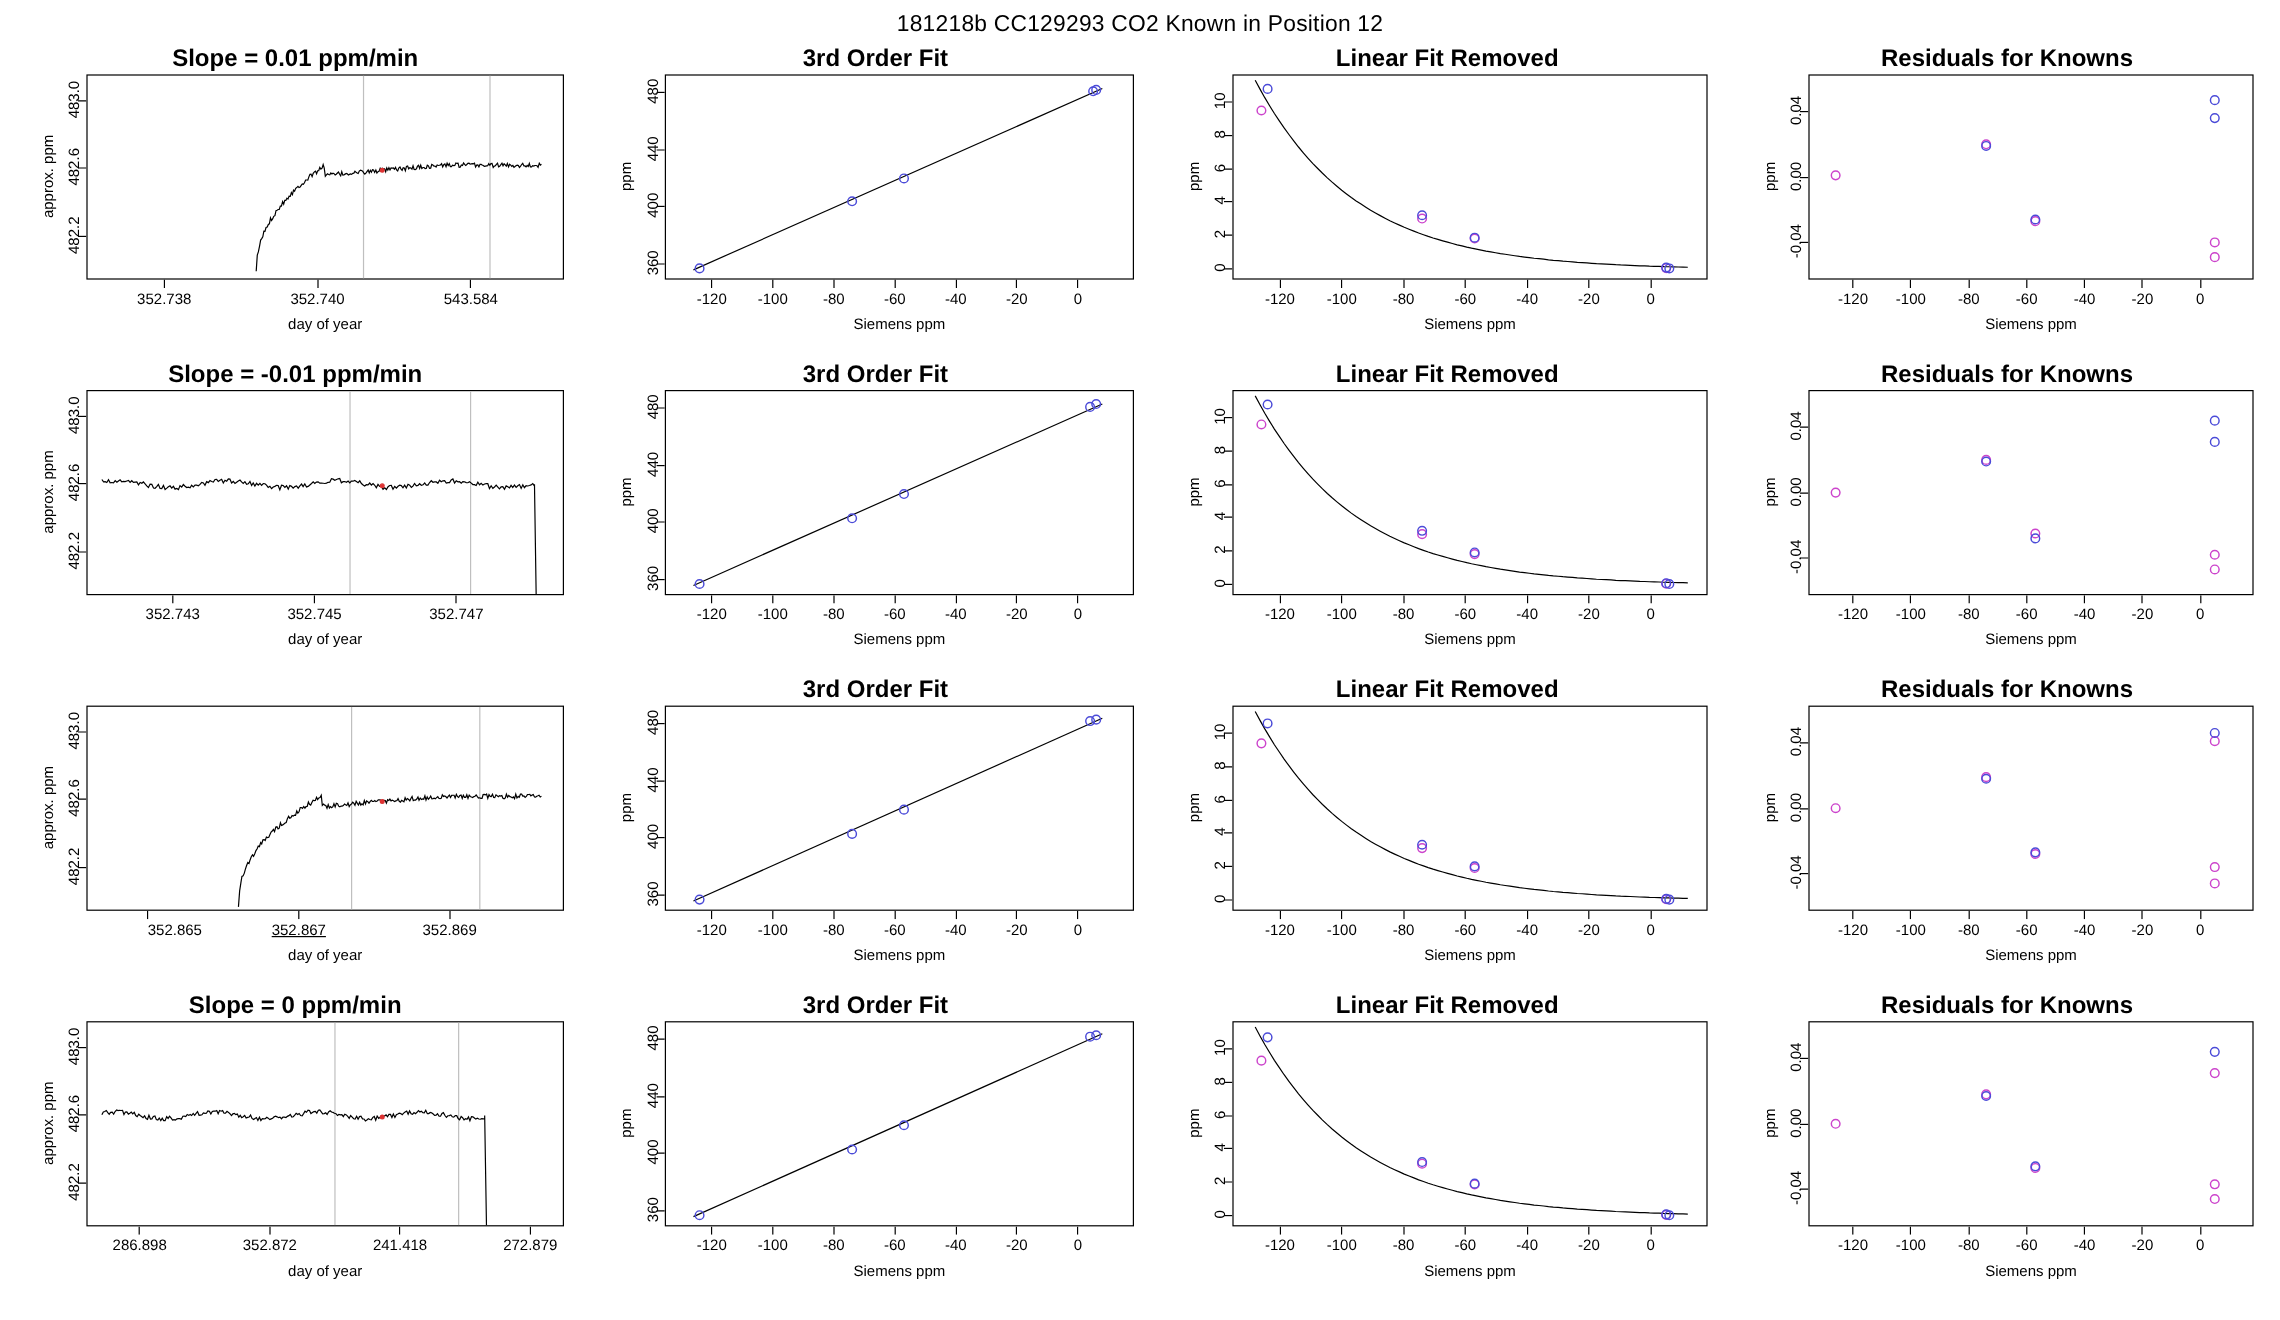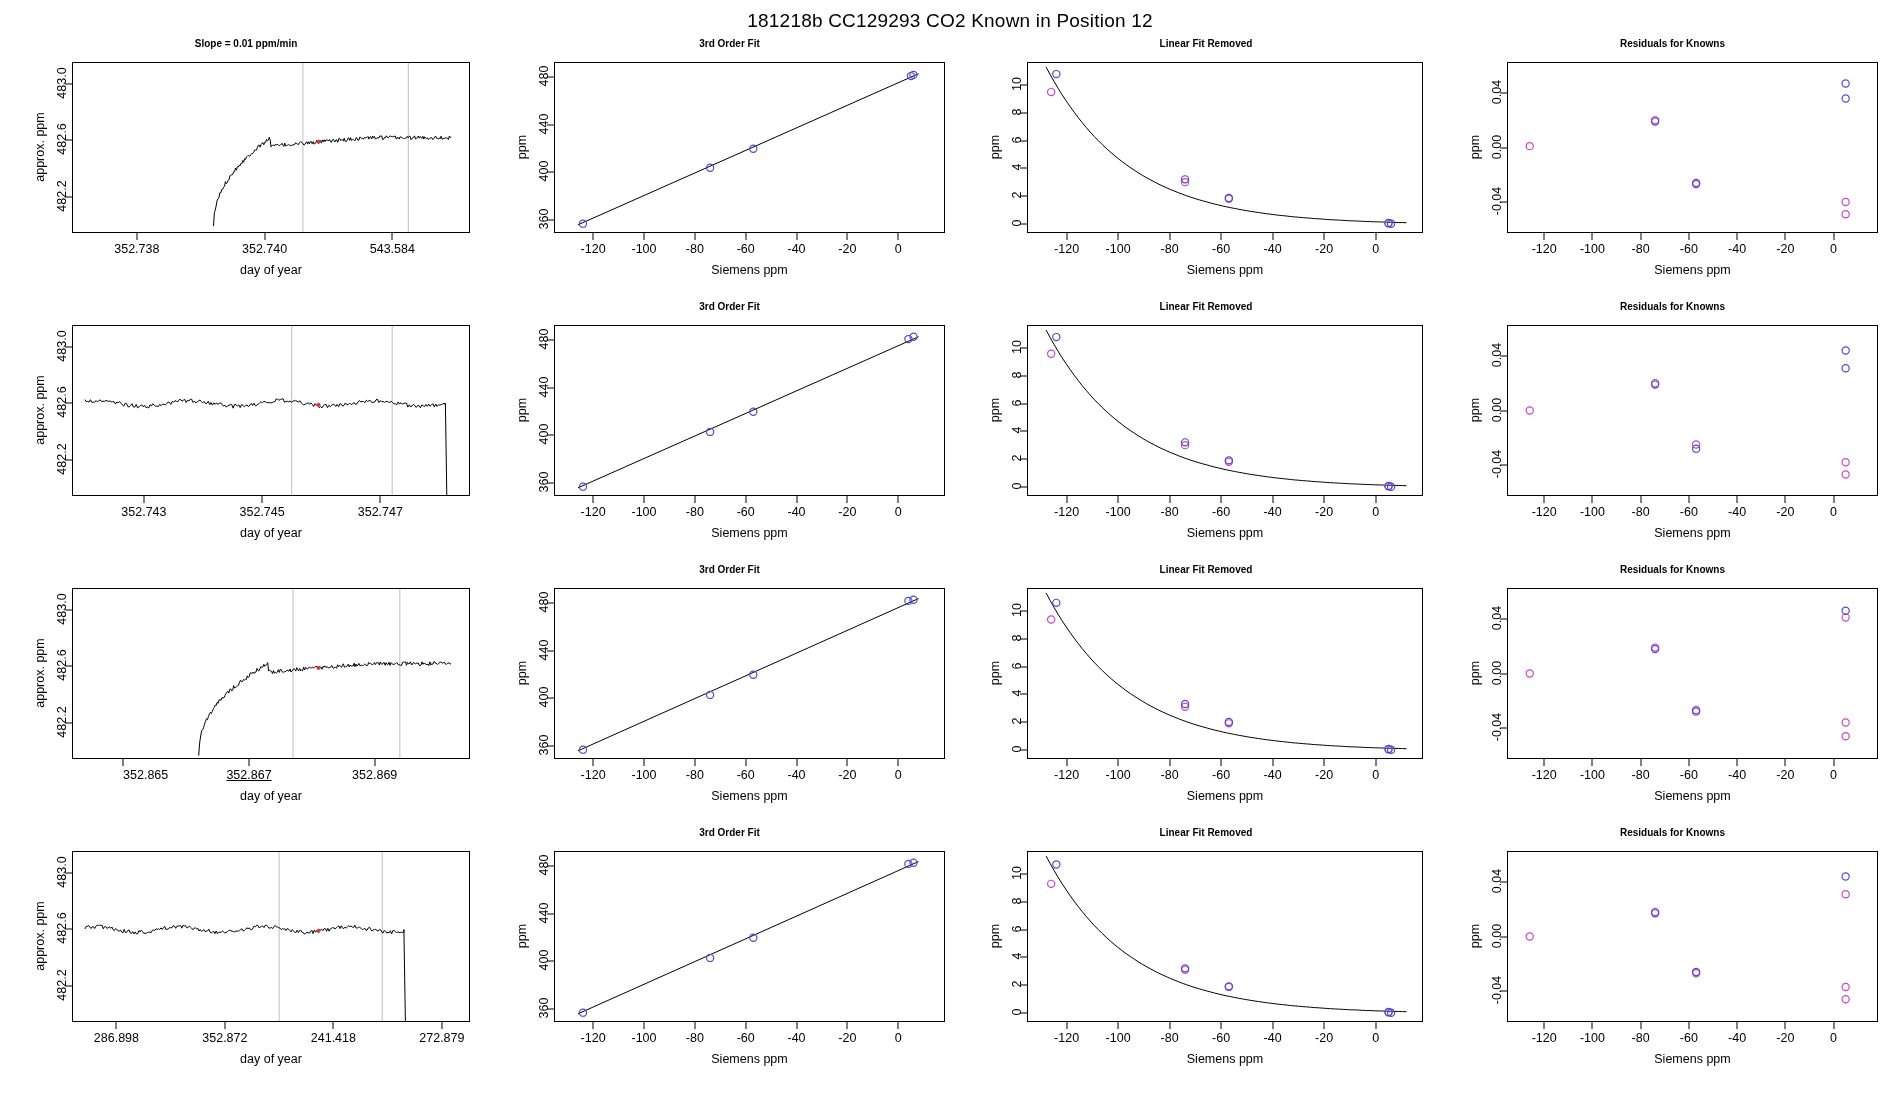--- a/index.html
+++ b/index.html
@@ -31,21 +31,21 @@
     height:263px;
   }
   .cell.c0{left:0px;width:492px;}
   .cell.c1{left:492px;width:475px;}
   .cell.c2{left:967px;width:478px;}
   .cell.c3{left:1445px;width:455px;}
   .panel-title{
     position:absolute;
     top:6px;left:0;width:100%;
     text-align:center;
-    font-size:10px;
+    font-size:20px;
     font-weight:bold;
   }
   
   .plotbox{
     position:absolute;
     border:1px solid #000;
     background:#fff;
     box-sizing:border-box;
   }
   .axis-label{
@@ -301,20 +301,21 @@
         <svg width="7" height="2" style="position: absolute; left: 55px; top: 59.9839px;">
           <line x1="0" y1="1" x2="7" y2="1" stroke="#000" stroke-width="1"></line>
         </svg>
         <div class="tick-y" style="width: 60px; text-align: center; left: 22px; top: 52.9839px; transform: rotate(-90deg);">0.04</div>
         <div class="axis-label" style="left: 62px; width: 371px; top: 231px;">Siemens ppm</div>
         <div class="ylab" style="left: -28px; top: 107.5px; width: 116px; text-align: center; transform: rotate(-90deg);">ppm</div>
       </div>
     </div>
     <div class="row">
       <div class="cell c0" style="left: 0px;">
+        <div class="panel-title">Slope =  -0.01  ppm/min</div>
         <div class="plotbox" style="left: 72px; top: 30px; width: 398px; height: 171px;">
           <svg width="396" height="169">
             <line x1="218.68656716412895" y1="0" x2="218.68656716412895" y2="169" stroke="#bfbfbf" stroke-width="1"></line>
             <line x1="319.1641791065837" y1="0" x2="319.1641791065837" y2="169" stroke="#bfbfbf" stroke-width="1"></line>
             <polyline points="11.9,73.6 13.3,75.6 14.7,75.4 16.0,76.1 17.4,73.7 18.8,76.4 20.2,76.1 21.6,76.4 23.0,74.5 24.4,75.9 25.7,74.8 27.1,73.8 28.5,75.5 29.9,75.2 31.3,75.3 32.7,74.8 34.1,74.3 35.4,76.0 36.8,74.6 38.2,76.0 39.6,75.7 41.0,75.6 42.4,78.0 43.8,76.0 45.2,76.7 46.5,75.6 47.9,77.2 49.3,78.9 50.7,80.2 52.1,77.4 53.5,77.6 54.9,80.7 56.2,80.9 57.6,79.6 59.0,77.7 60.4,81.0 61.8,81.1 63.2,78.5 64.6,81.9 66.0,80.8 67.3,79.6 68.7,78.9 70.1,80.8 71.5,79.3 72.9,81.6 74.3,81.0 75.7,82.0 77.0,78.7 78.4,79.9 79.8,77.8 81.2,79.2 82.6,80.3 84.0,80.0 85.4,80.5 86.7,78.4 88.1,79.7 89.5,78.2 90.9,78.3 92.3,78.8 93.7,77.7 95.1,76.0 96.5,76.5 97.8,78.4 99.2,75.4 100.6,76.2 102.0,74.5 103.4,75.3 104.8,75.7 106.2,73.6 107.5,73.4 108.9,75.2 110.3,74.2 111.7,73.4 113.1,76.5 114.5,74.2 115.9,75.0 117.3,73.1 118.6,73.2 120.0,76.5 121.4,75.2 122.8,76.9 124.2,75.8 125.6,74.8 127.0,74.0 128.3,75.6 129.7,76.9 131.1,75.4 132.5,77.6 133.9,77.2 135.3,75.2 136.7,78.6 138.0,76.5 139.4,79.1 140.8,76.8 142.2,78.3 143.6,76.8 145.0,78.5 146.4,77.0 147.8,77.1 149.1,78.2 150.5,80.2 151.9,79.2 153.3,81.2 154.7,79.8 156.1,79.3 157.5,78.4 158.8,78.6 160.2,82.2 161.6,78.4 163.0,78.6 164.4,80.1 165.8,78.8 167.2,81.6 168.5,78.6 169.9,79.3 171.3,80.8 172.7,79.5 174.1,79.0 175.5,80.8 176.9,78.9 178.3,77.4 179.6,79.5 181.0,77.2 182.4,79.8 183.8,79.3 185.2,78.1 186.6,76.9 188.0,75.6 189.3,76.9 190.7,75.7 192.1,75.5 193.5,76.6 194.9,76.6 196.3,76.7 197.7,76.9 199.1,76.6 200.4,75.9 201.8,75.8 203.2,72.9 204.6,73.3 206.0,74.2 207.4,73.6 208.8,73.0 210.1,72.7 211.5,76.3 212.9,75.4 214.3,75.3 215.7,75.9 217.1,74.9 218.5,76.4 219.8,75.0 221.2,75.0 222.6,74.4 224.0,75.3 225.4,76.2 226.8,74.7 228.2,76.9 229.6,78.1 230.9,79.0 232.3,77.9 233.7,78.0 235.1,76.5 236.5,78.2 237.9,77.0 239.3,78.4 240.6,80.5 242.0,77.7 243.4,79.3 244.8,79.4 246.2,81.7 247.6,80.5 249.0,81.9 250.4,79.6 251.7,78.6 253.1,78.5 254.5,81.7 255.9,79.3 257.3,80.7 258.7,79.2 260.1,78.3 261.4,78.7 262.8,80.5 264.2,78.3 265.6,80.7 267.0,77.6 268.4,78.3 269.8,80.2 271.1,79.1 272.5,76.9 273.9,78.8 275.3,78.5 276.7,77.1 278.1,78.5 279.5,78.0 280.9,76.5 282.2,78.2 283.6,78.2 285.0,76.1 286.4,74.6 287.8,75.9 289.2,75.5 290.6,75.6 291.9,76.7 293.3,74.2 294.7,75.5 296.1,74.7 297.5,74.6 298.9,76.6 300.3,76.2 301.6,76.2 303.0,73.9 304.4,73.1 305.8,76.5 307.2,74.7 308.6,75.5 310.0,75.4 311.4,76.6 312.7,75.4 314.1,75.5 315.5,76.2 316.9,76.3 318.3,75.4 319.7,76.6 321.1,77.8 322.4,77.9 323.8,78.6 325.2,75.9 326.6,78.0 328.0,76.7 329.4,78.2 330.8,77.3 332.2,77.1 333.5,77.1 334.9,81.1 336.3,78.8 337.7,80.9 339.1,79.8 340.5,78.3 341.9,79.9 343.2,81.4 344.6,79.7 346.0,79.6 347.4,81.8 348.8,78.9 350.2,79.7 351.6,80.6 352.9,78.5 354.3,80.3 355.7,78.2 357.1,80.2 358.5,78.8 359.9,77.8 361.3,81.0 362.7,78.0 364.0,80.4 365.4,78.8 366.8,79.0 368.2,78.6 369.6,78.1 371.0,77.0 372.4,79.0 372.4,77.5 373.9,176.0" fill="none" stroke="#000000" stroke-width="1"></polyline>
             <circle cx="245.51999999952966" cy="78.86666666665973" r="1.6" fill="#dd3333" stroke="#dd3333"></circle>
           </svg>
         </div>
         <svg width="2" height="7" style="position: absolute; left: 142.925px; top: 201px;">
           <line x1="1" y1="0" x2="1" y2="7" stroke="#000" stroke-width="1"></line>
@@ -753,20 +754,21 @@
         <svg width="7" height="2" style="position: absolute; left: 55px; top: 59.9839px;">
           <line x1="0" y1="1" x2="7" y2="1" stroke="#000" stroke-width="1"></line>
         </svg>
         <div class="tick-y" style="width: 60px; text-align: center; left: 22px; top: 52.9839px; transform: rotate(-90deg);">0.04</div>
         <div class="axis-label" style="left: 62px; width: 371px; top: 231px;">Siemens ppm</div>
         <div class="ylab" style="left: -28px; top: 107.5px; width: 116px; text-align: center; transform: rotate(-90deg);">ppm</div>
       </div>
     </div>
     <div class="row">
       <div class="cell c0" style="left: 0px;">
+        <div class="panel-title">Slope =  0  ppm/min</div>
         <div class="plotbox" style="left: 72px; top: 30px; width: 398px; height: 171px;">
           <svg width="396" height="169">
             <line x1="206.13698630082072" y1="0" x2="206.13698630082072" y2="169" stroke="#bfbfbf" stroke-width="1"></line>
             <line x1="309.20547945277286" y1="0" x2="309.20547945277286" y2="169" stroke="#bfbfbf" stroke-width="1"></line>
             <polyline points="11.9,77.0 13.1,74.6 14.3,74.3 15.6,73.4 16.8,75.1 18.0,76.5 19.2,74.9 20.5,74.8 21.7,76.5 22.9,74.3 24.2,73.0 25.4,73.5 26.6,73.2 27.8,73.4 29.1,73.3 30.3,76.8 31.5,74.7 32.7,74.5 34.0,76.4 35.2,75.7 36.4,74.7 37.6,76.3 38.9,75.0 40.1,77.6 41.3,78.6 42.6,76.5 43.8,77.6 45.0,78.4 46.2,79.4 47.5,77.9 48.7,80.2 49.9,80.8 51.1,77.4 52.4,80.5 53.6,80.4 54.8,78.4 56.1,78.0 57.3,81.0 58.5,81.4 59.7,79.7 61.0,81.9 62.2,79.9 63.4,81.9 64.6,81.9 65.9,78.5 67.1,80.0 68.3,78.2 69.5,79.5 70.8,81.4 72.0,81.0 73.2,81.4 74.5,80.4 75.7,80.2 76.9,80.2 78.1,80.7 79.4,78.2 80.6,78.1 81.8,78.4 83.0,76.7 84.3,77.5 85.5,76.7 86.7,77.6 88.0,75.9 89.2,77.4 90.4,75.8 91.6,74.3 92.9,77.4 94.1,77.2 95.3,77.0 96.5,75.5 97.8,75.8 99.0,75.7 100.2,73.7 101.5,74.1 102.7,76.3 103.9,74.2 105.1,74.0 106.4,74.0 107.6,73.4 108.8,76.2 110.0,73.4 111.3,74.0 112.5,73.5 113.7,75.7 114.9,75.7 116.2,74.1 117.4,75.0 118.6,76.1 119.9,77.7 121.1,76.2 122.3,75.8 123.5,76.9 124.8,76.4 126.0,79.0 127.2,77.5 128.4,79.4 129.7,78.6 130.9,77.6 132.1,79.7 133.4,79.2 134.6,78.9 135.8,77.2 137.0,80.0 138.3,80.9 139.5,80.0 140.7,79.3 141.9,81.7 143.2,79.0 144.4,81.8 145.6,80.2 146.9,80.4 148.1,80.2 149.3,79.1 150.5,79.8 151.8,81.0 153.0,80.4 154.2,79.9 155.4,78.7 156.7,78.2 157.9,78.7 159.1,79.4 160.3,79.0 161.6,80.3 162.8,79.0 164.0,78.9 165.3,79.3 166.5,78.3 167.7,77.7 168.9,76.7 170.2,78.9 171.4,78.6 172.6,77.3 173.8,75.8 175.1,76.7 176.3,75.9 177.5,77.6 178.8,77.8 180.0,76.0 181.2,74.0 182.4,74.9 183.7,73.2 184.9,73.5 186.1,75.9 187.3,75.0 188.6,74.4 189.8,74.1 191.0,75.6 192.3,73.2 193.5,73.0 194.7,74.5 195.9,76.2 197.2,76.0 198.4,75.3 199.6,76.7 200.8,74.6 202.1,73.6 203.3,74.7 204.5,75.0 205.7,75.7 207.0,76.1 208.2,77.6 209.4,76.7 210.7,77.1 211.9,76.8 213.1,78.5 214.3,76.5 215.6,77.1 216.8,78.3 218.0,79.9 219.2,77.6 220.5,78.9 221.7,80.3 222.9,80.5 224.2,78.2 225.4,80.7 226.6,78.5 227.8,78.2 229.1,80.4 230.3,80.5 231.5,82.1 232.7,81.3 234.0,80.3 235.2,80.9 236.4,81.2 237.7,79.1 238.9,78.4 240.1,81.6 241.3,78.0 242.6,80.0 243.8,79.1 245.0,77.7 246.2,78.3 247.5,77.9 248.7,77.1 249.9,78.6 251.1,76.7 252.4,76.7 253.6,79.3 254.8,76.3 256.1,79.2 257.3,76.9 258.5,76.3 259.7,75.6 261.0,76.0 262.2,76.9 263.4,75.6 264.6,74.6 265.9,73.9 267.1,76.6 268.3,73.8 269.6,76.1 270.8,76.6 272.0,75.1 273.2,76.1 274.5,74.9 275.7,73.5 276.9,74.7 278.1,74.0 279.4,75.2 280.6,75.4 281.8,73.2 283.1,76.1 284.3,76.0 285.5,75.1 286.7,75.4 288.0,76.3 289.2,77.5 290.4,77.3 291.6,76.1 292.9,78.2 294.1,78.2 295.3,75.9 296.5,75.2 297.8,77.6 299.0,79.1 300.2,77.8 301.5,77.7 302.7,77.1 303.9,78.7 305.1,79.0 306.4,77.6 307.6,77.7 308.8,80.1 310.0,81.1 311.3,78.4 312.5,79.4 313.7,81.2 315.0,80.3 316.2,80.8 317.4,78.8 318.6,82.0 319.9,78.5 321.1,78.7 322.3,79.6 323.5,80.6 324.8,79.9 326.0,80.5 327.2,80.7 328.5,80.2 329.7,80.4 330.9,80.3 330.9,77.5 332.5,176.0" fill="none" stroke="#000000" stroke-width="1"></polyline>
             <circle cx="245.5200000015418" cy="78.86666666665973" r="1.6" fill="#dd3333" stroke="#dd3333"></circle>
           </svg>
         </div>
         <svg width="2" height="7" style="position: absolute; left: 115.397px; top: 201px;">
           <line x1="1" y1="0" x2="1" y2="7" stroke="#000" stroke-width="1"></line>

